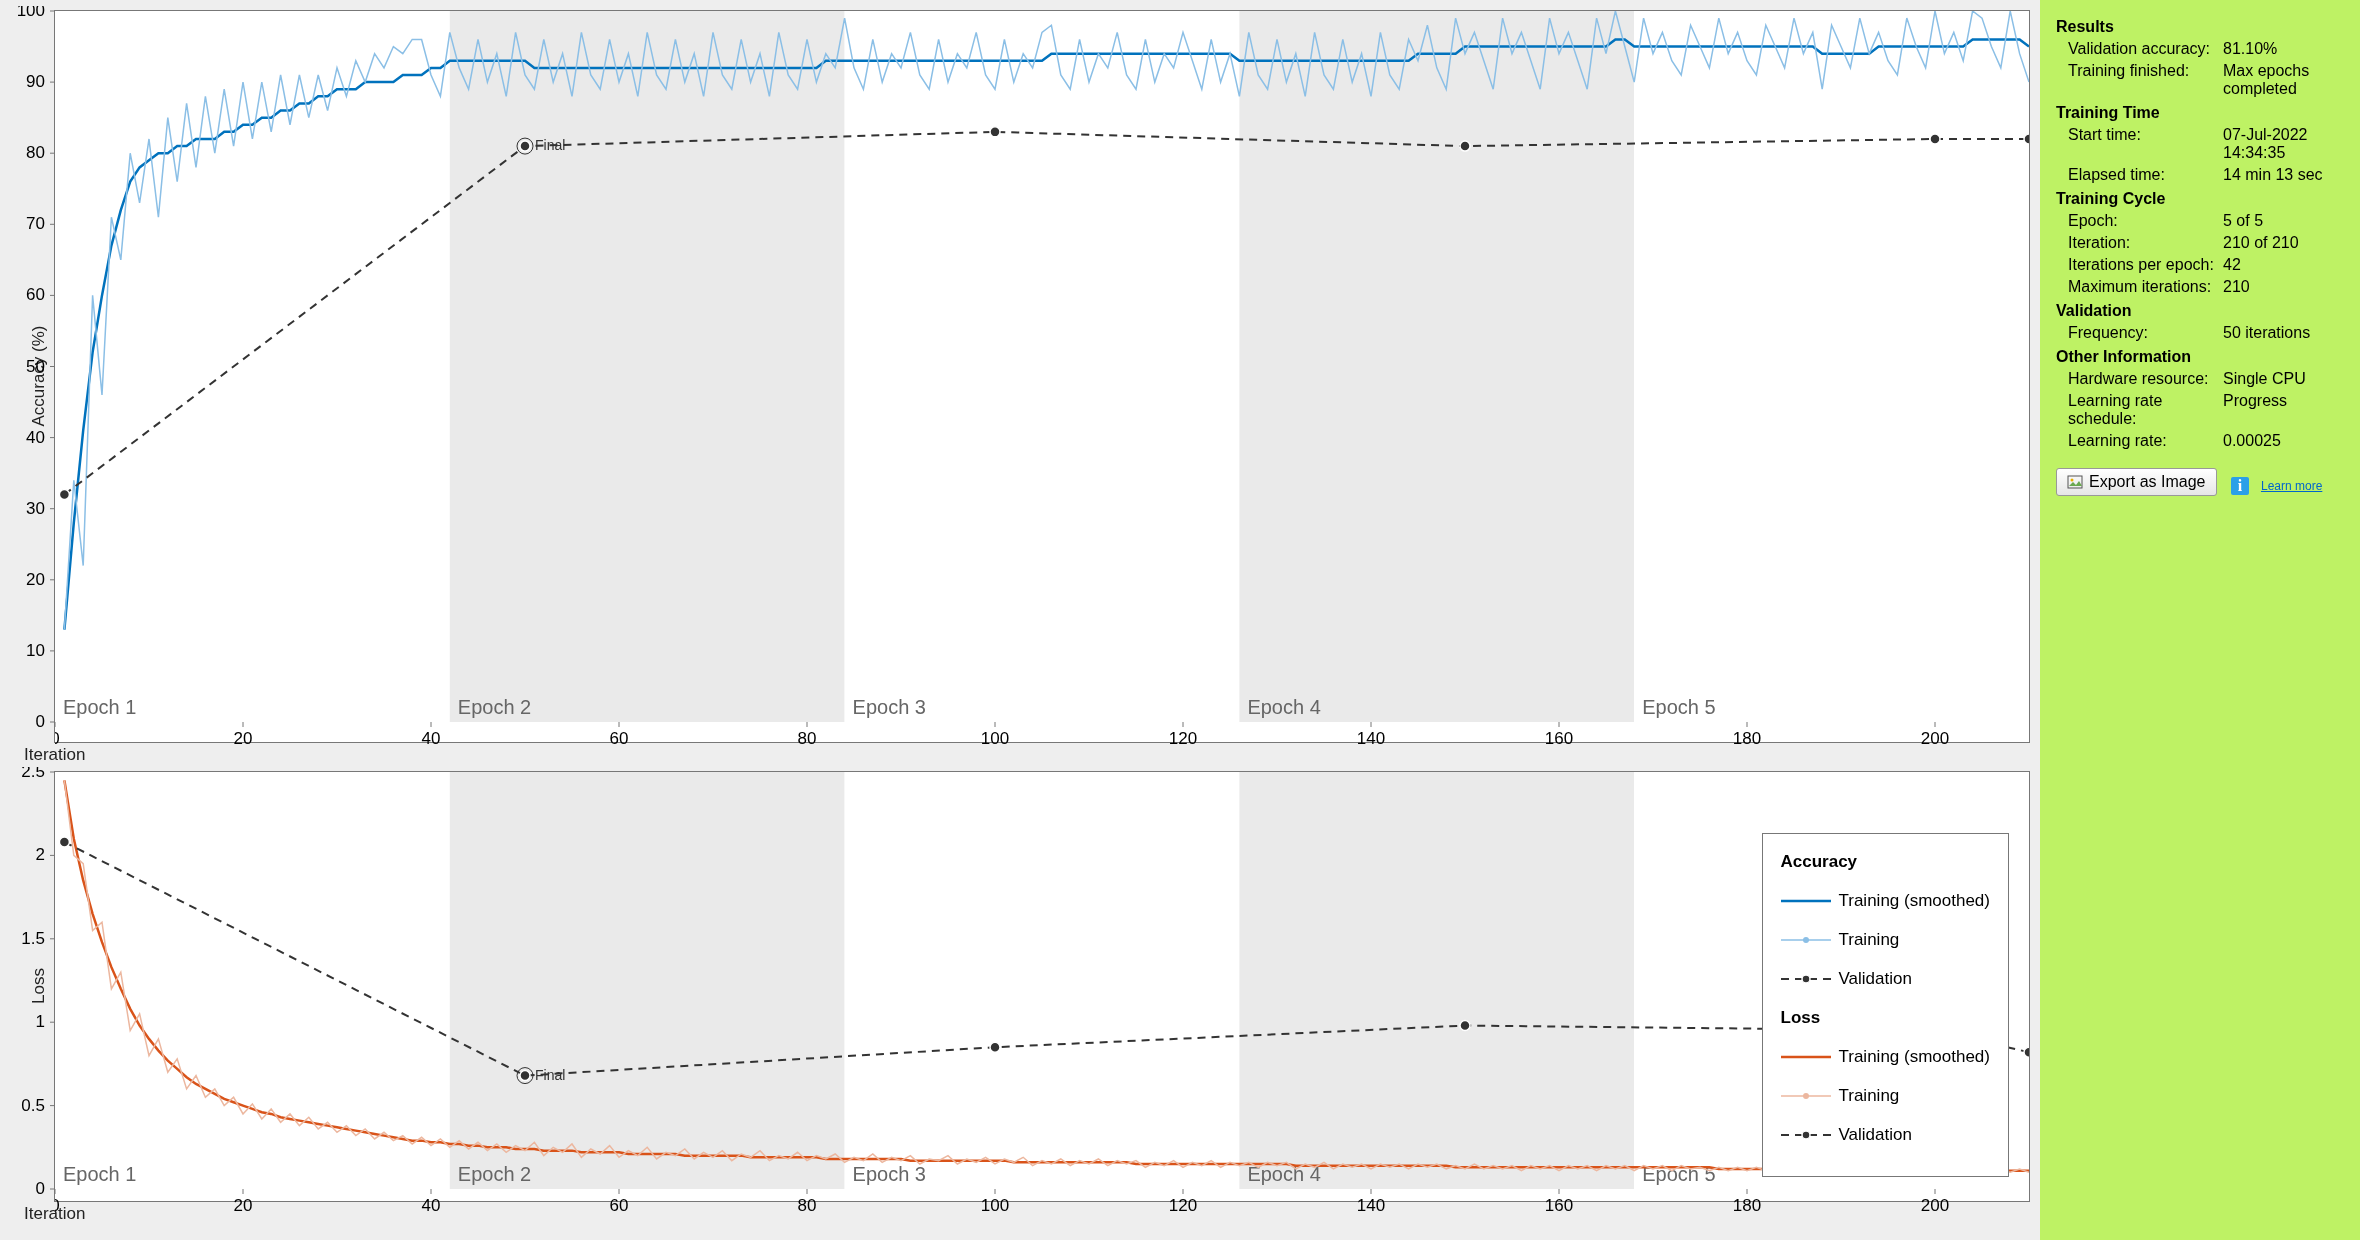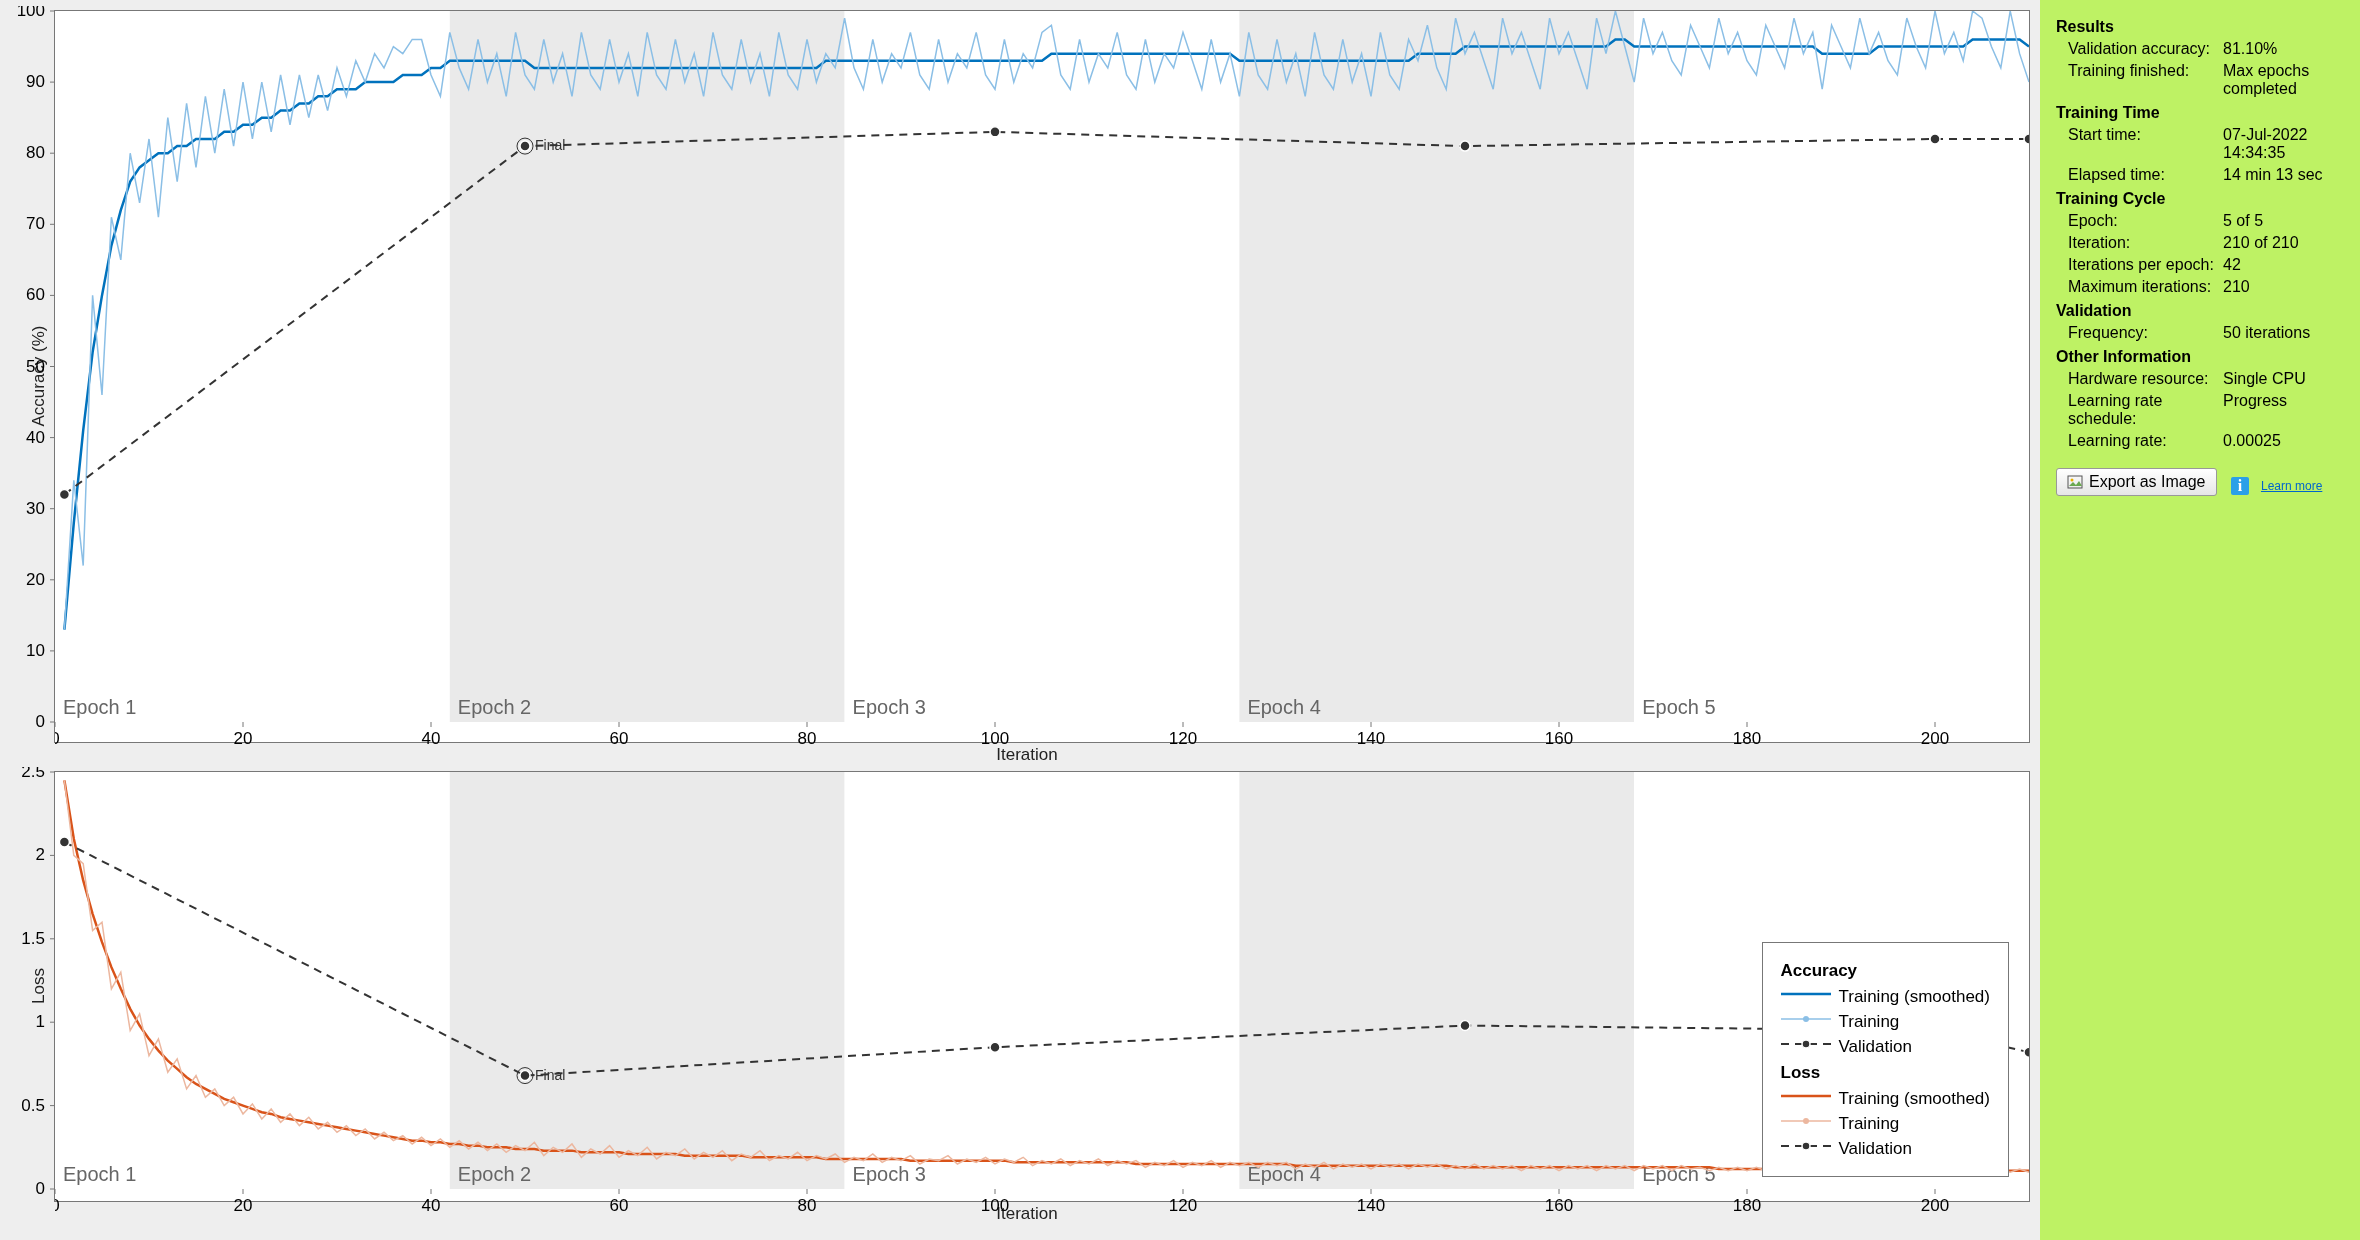--- a/index.html
+++ b/index.html
@@ -5,21 +5,21 @@
   html,body{margin:0;padding:0;width:2360px;height:1240px;background:#eee;font-family:Helvetica,Arial,sans-serif;font-size:17px;color:#000;overflow:hidden}
   .root{display:flex;width:100%;height:100%}
   .plots{display:flex;flex-direction:column;width:2040px;height:100%;padding:10px 10px 10px 24px;box-sizing:border-box}
   .title{text-align:center;font-weight:700;font-size:19px;margin:4px 0 6px}
   .chart-area{position:relative;flex:1;display:flex}
   .ylab{width:30px;display:flex;align-items:center;justify-content:center}
   .ylab span{transform:rotate(-90deg);font-size:17px;white-space:nowrap;color:#222}
   .plot{position:relative;flex:1;background:#fff;border:1px solid #777}
   .bands rect.odd{fill:#eaeaea}
   .epoch-lbl{font-size:20px;fill:#666}
-  .xlab{text-align:center;font-size:17px;color:#222;margin-top:2px;margin-bottom:6px}
+  .xlab{text-align:left;font-size:17px;color:#222;margin-top:2px;margin-bottom:6px}
   .smoothed-acc{stroke:#0072bd;stroke-width:2.5;fill:none}
   .raw-acc{stroke:#8bbfe6;stroke-width:1.5;fill:none}
   .dot-acc{fill:#8bbfe6;stroke:none}
   .val-line{stroke:#333;stroke-width:2;stroke-dasharray:8 6;fill:none}
   .val-dot{fill:#333;stroke:#fff;stroke-width:1.5}
   .smoothed-loss{stroke:#d95319;stroke-width:2.5;fill:none}
   .raw-loss{stroke:#ecb79f;stroke-width:1.5;fill:none}
   .dot-loss{fill:#ecb79f;stroke:none}
 
   .sidebar{width:320px;padding:12px 16px;box-sizing:border-box;background:#bef264;font-size:16px}
@@ -27,21 +27,21 @@
   .sb-row{display:flex;margin:4px 12px}
   .sb-row .k{width:155px}
   .sb-row .v{flex:1}
   .btn{display:inline-flex;align-items:center;gap:6px;background:linear-gradient(#fff,#e6e6e6);border:1px solid #999;border-radius:3px;padding:4px 10px;font-size:16px;cursor:pointer;margin-top:14px}
   .btn svg{width:16px;height:16px}
   .link{color:#06c;text-decoration:underline;font-size:12px;margin-left:10px}
   .info-i{display:inline-block;width:18px;height:18px;background:#2aa0e8;color:#fff;text-align:center;font-weight:700;font-family:serif;border-radius:2px;margin-right:2px;vertical-align:middle}
 
   .legend{position:absolute;right:20px;bottom:24px;background:#fff;border:1px solid #777;padding:12px 18px;font-size:17px}
   .legend .lh{font-weight:700;margin:6px 0}
-  .legend .lr{display:flex;gap:8px;margin:5px 0}
+  .legend .lr{display:flex;align-items:center;gap:8px;margin:19px 0}
   .legend svg{width:50px;height:14px}
 </style>
 </head>
 <body>
 
 <div class="root">
   <div class="plots">
 
     <div class="chart-area" style="flex:1.7">
       <div class="ylab">

